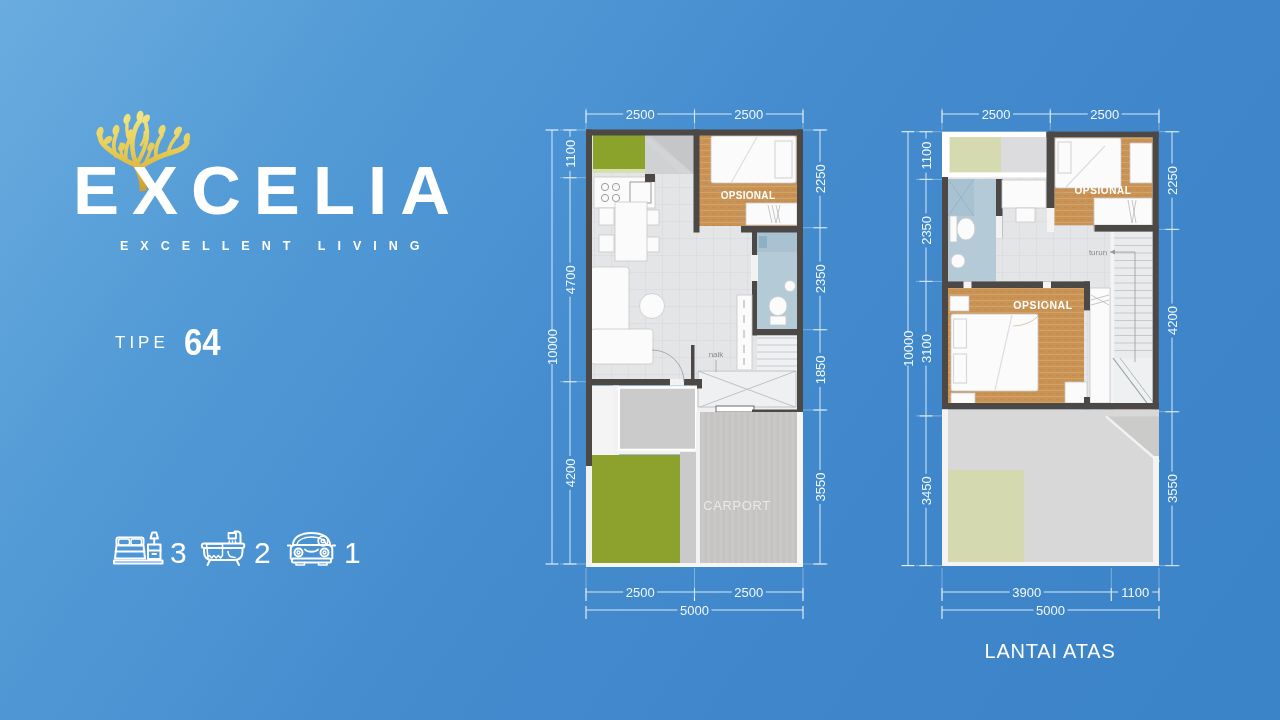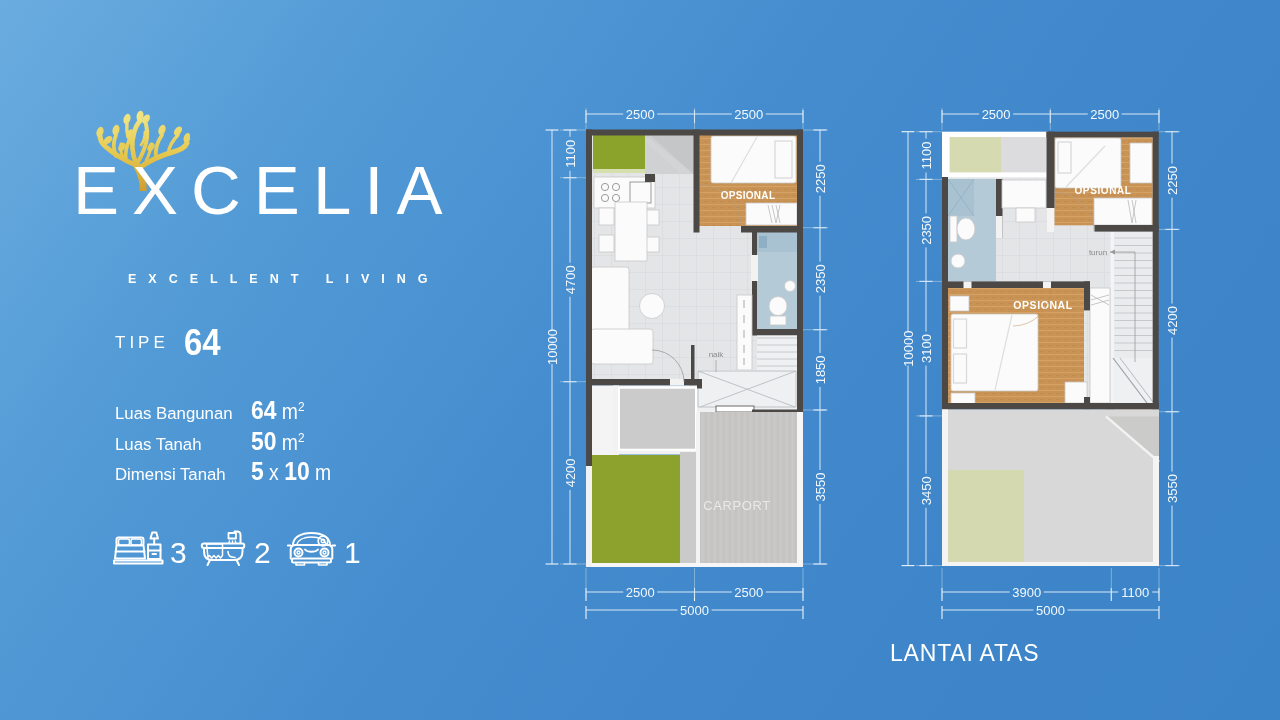--- a/index.html
+++ b/index.html
@@ -45,31 +45,26 @@
       <ellipse cx="46" cy="11" rx="5.3" ry="3.4" transform="rotate(-78 46 11)"></ellipse>
       <ellipse cx="52" cy="14" rx="5.1" ry="3.3" transform="rotate(-55 52 14)"></ellipse>
       <ellipse cx="28" cy="42" rx="4.7" ry="3.1" transform="rotate(-55 28 42)"></ellipse>
       <ellipse cx="57" cy="42" rx="4.7" ry="3.1" transform="rotate(-60 57 42)"></ellipse>
       <ellipse cx="68" cy="25" rx="5.3" ry="3.4" transform="rotate(-70 68 25)"></ellipse>
       <ellipse cx="84" cy="26" rx="5.1" ry="3.3" transform="rotate(-52 84 26)"></ellipse>
       <ellipse cx="93" cy="33" rx="5.1" ry="3.3" transform="rotate(-75 93 33)"></ellipse>
     </g>
   </svg>
 
-  <div class="abs wt" style="left:73px;top:151px;width:500px;font-size:69px;font-weight:normal;letter-spacing:13px;">EXCELIA</div>
-  <div class="abs wt" style="left:128px;top:239px;font-size:12.5px;font-weight:bold;letter-spacing:12px;margin-top:33px;">EXCELLENT LIVING</div>
+  <div class="abs wt" style="left:73px;top:151px;width:500px;font-size:69px;font-weight:bold;letter-spacing:13px;">EXCELIA</div>
+  <div class="abs wt" style="left:120px;top:239px;font-size:12.5px;font-weight:bold;letter-spacing:12px;">EXCELLENT LIVING</div>
 
   <div class="abs wt" style="left:115px;top:333px;font-size:17px;letter-spacing:4px;">TIPE</div>
   <div class="abs wt" style="left:184px;top:322px;font-size:37px;font-weight:bold;transform:scaleX(0.89);transform-origin:0 50%;">64</div>
 
-  <div class="abs wt" style="left:115px;top:395px;font-size:16.8px;">
-    <div style="height:30.5px;"><span style="display:inline-block;width:136px;">Luas Bangunan</span><span style="display:inline-block;transform:scaleX(0.88);transform-origin:0 70%;font-size:22px;"><b style="font-size:26px;">64</b> m<sup style="font-size:13.5px;">2</sup></span></div>
-    <div style="height:30.5px;"><span style="display:inline-block;width:136px;">Luas Tanah</span><span style="display:inline-block;transform:scaleX(0.88);transform-origin:0 70%;font-size:22px;"><b style="font-size:26px;">50</b> m<sup style="font-size:13.5px;">2</sup></span></div>
-    <div style="height:30.5px;"><span style="display:inline-block;width:136px;">Dimensi Tanah</span><span style="display:inline-block;transform:scaleX(0.88);transform-origin:0 70%;font-size:22px;"><b style="font-size:26px;">5</b> x <b style="font-size:26px;">10</b> m</span></div>
-  </div>
 
   <svg class="abs" style="left:82px;top:528px;" width="290" height="42" viewBox="0 0 290 42">
     <g stroke="#ffffff" fill="none" stroke-width="2" stroke-linecap="round" stroke-linejoin="round">
 
       <rect x="34.5" y="9.5" width="27" height="8" rx="2"></rect>
       <rect x="36.5" y="11" width="11" height="6" rx="2" stroke-width="1.5"></rect>
       <rect x="49" y="11" width="10.5" height="6" rx="2" stroke-width="1.5"></rect>
       <path d="M34.5 17.5 L33 30.5 H63 L61.5 17.5"></path>
       <path d="M33.6 23.5 H62.4"></path>
       <rect x="32" y="32.5" width="48.5" height="3"></rect>
@@ -493,14 +488,14 @@
       <line x1="1159" y1="131.7" x2="1180" y2="131.7" class="ext"></line>
       <line x1="1159" y1="229.4" x2="1180" y2="229.4" class="ext"></line>
       <line x1="1159" y1="411.7" x2="1180" y2="411.7" class="ext"></line>
       <line x1="1159" y1="565.6" x2="1180" y2="565.6" class="ext"></line>
       <line x1="942" y1="568" x2="942" y2="598" class="ext"></line>
       <line x1="1111.3" y1="568" x2="1111.3" y2="598" class="ext"></line>
       <line x1="1159" y1="568" x2="1159" y2="598" class="ext"></line>
     </g>
   </svg>
 
-  <div class="abs wt" style="left:890px;top:640px;width:320px;text-align:left;font-size:23px;letter-spacing:0.8px;">LANTAI ATAS</div>
+  <div class="abs wt" style="left:890px;top:640px;width:320px;text-align:center;font-size:20px;letter-spacing:0.8px;">LANTAI ATAS</div>
 </div>
 
 </body></html>

